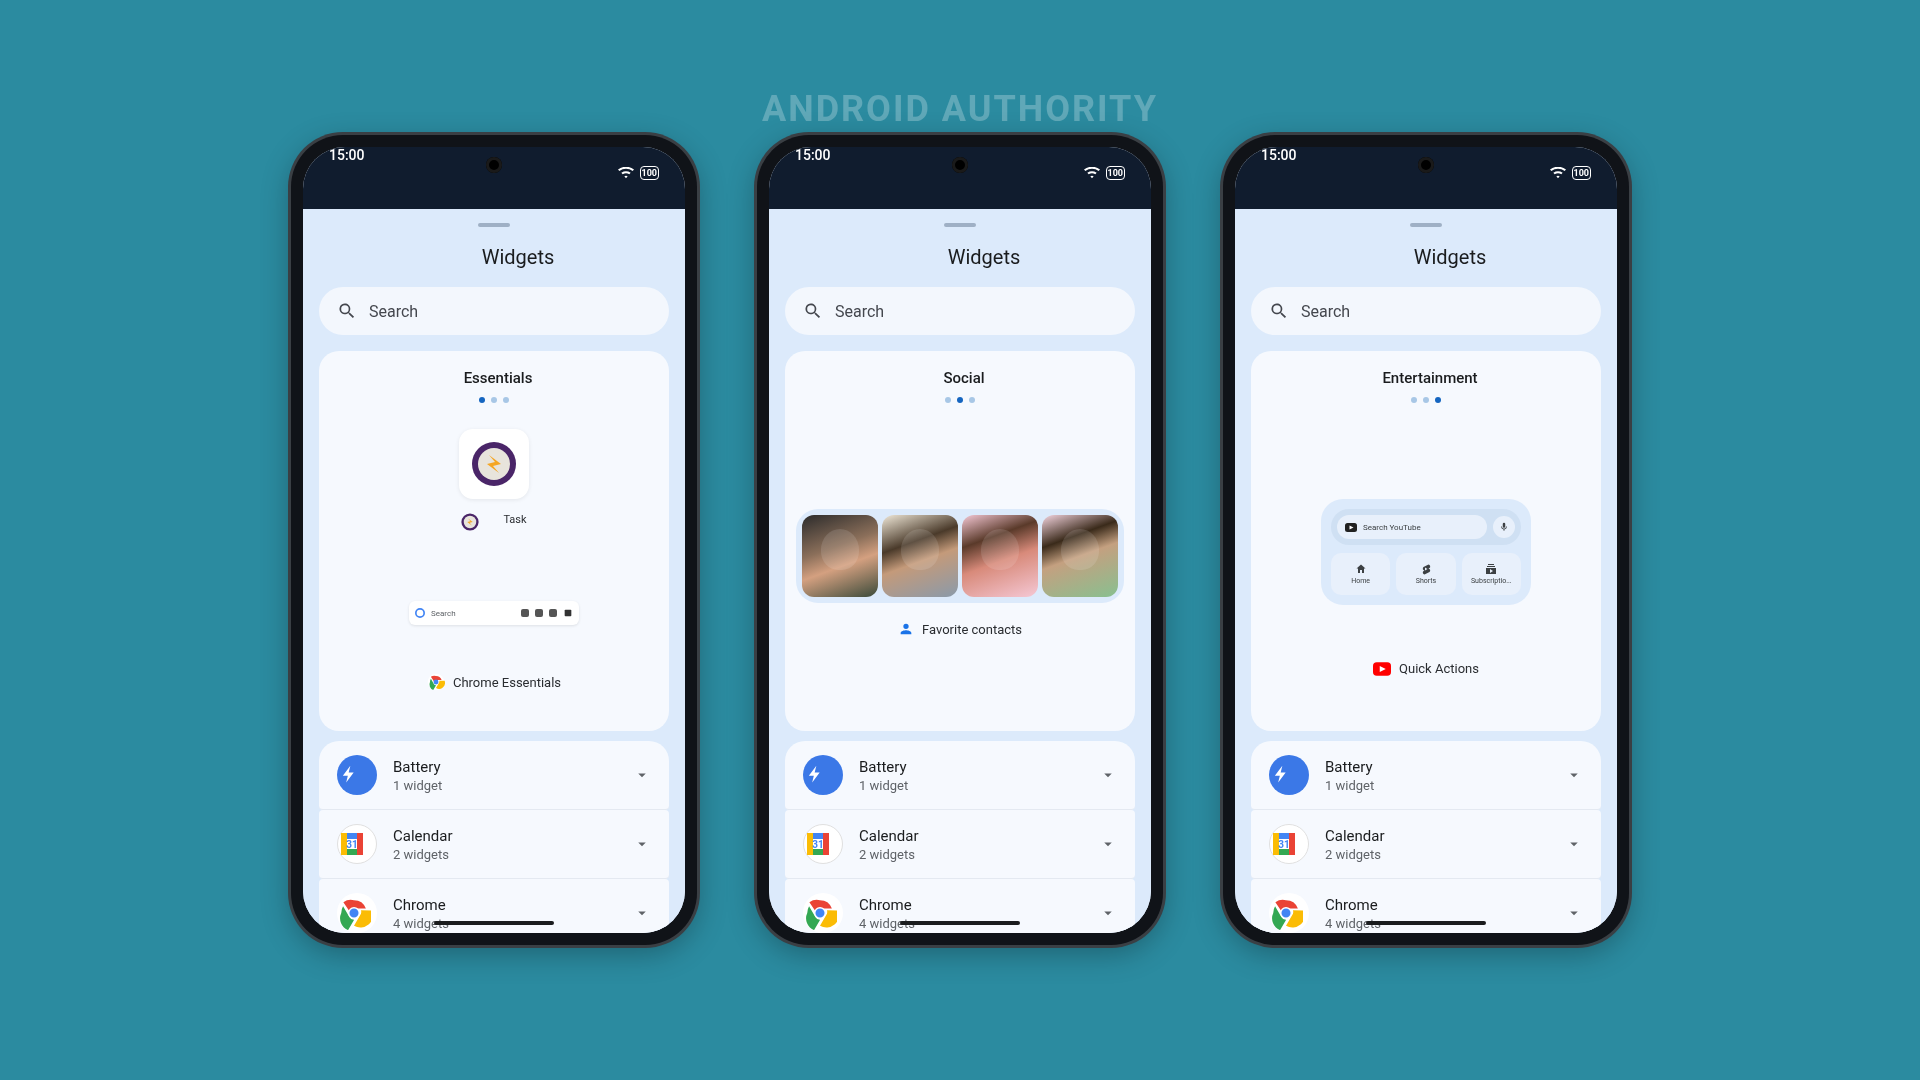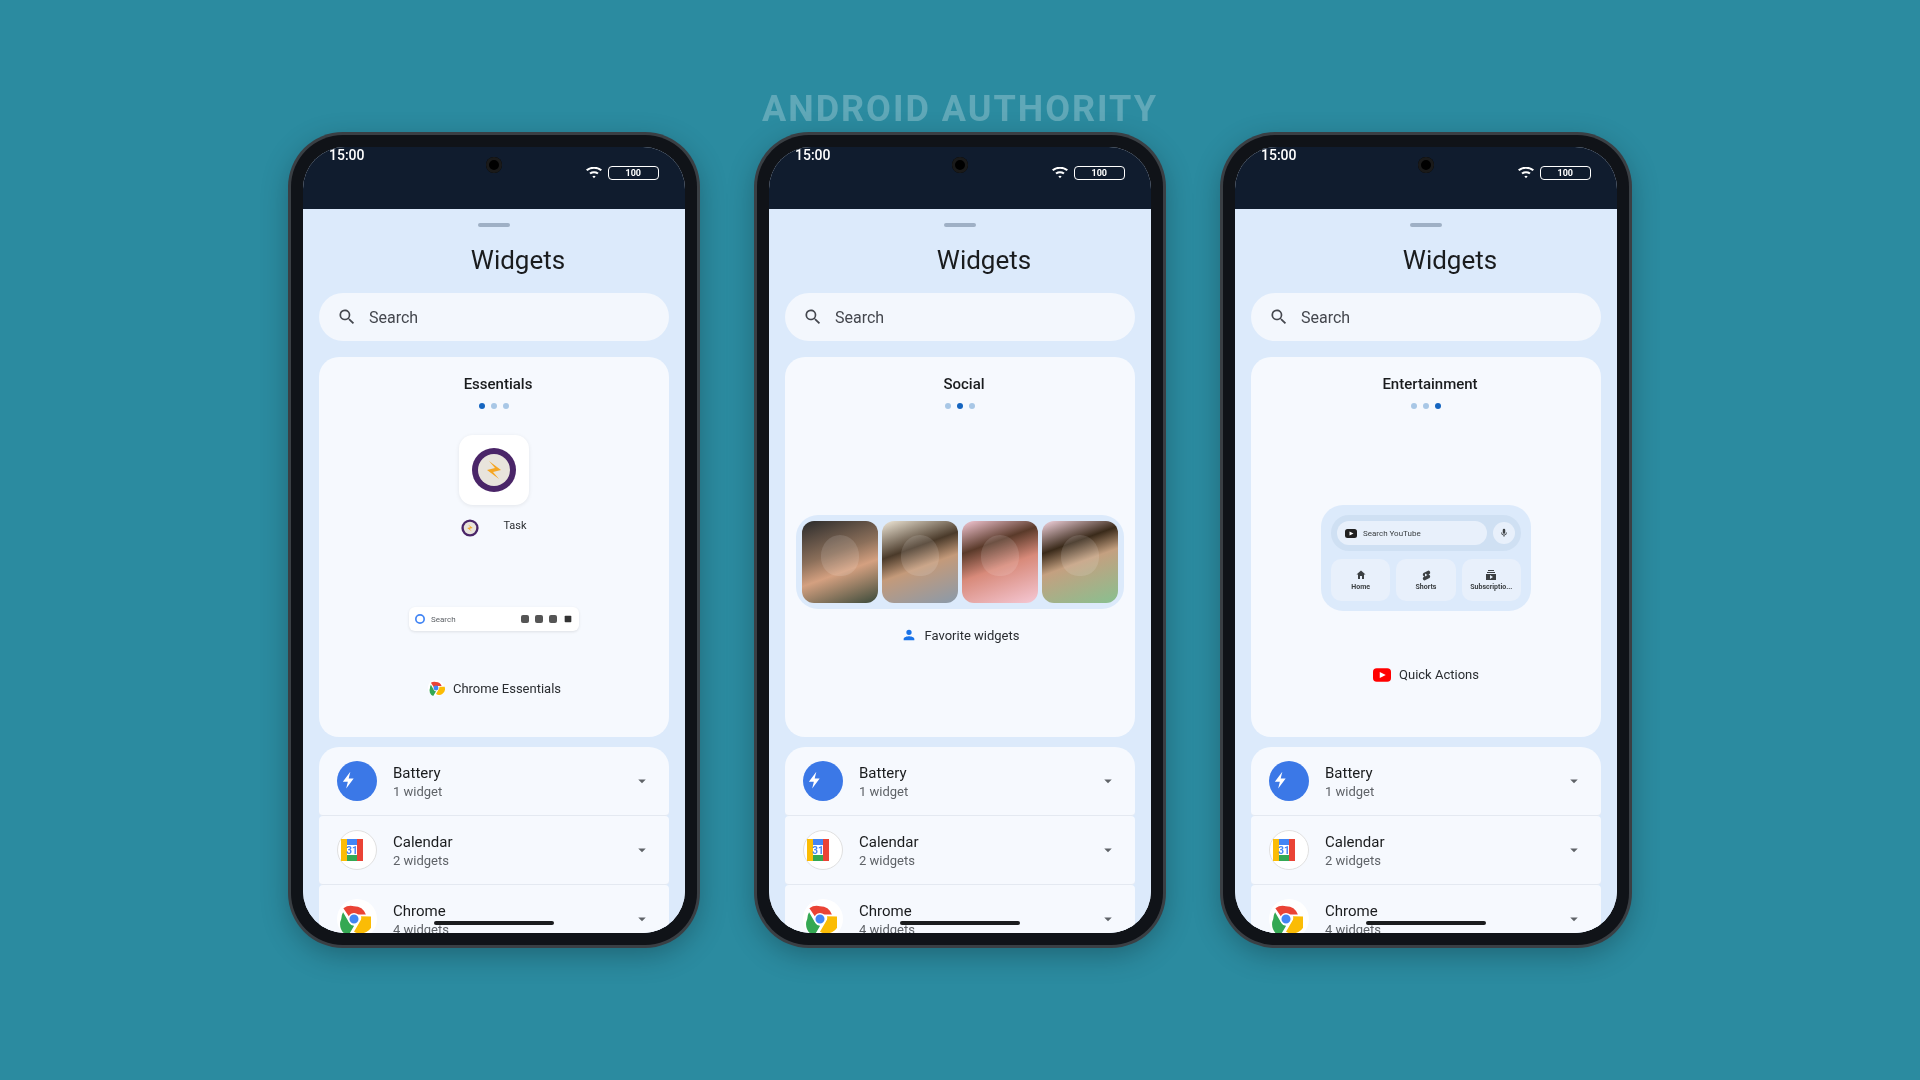--- a/index.html
+++ b/index.html
@@ -50,28 +50,28 @@
   .statusbar {
     background: #101c2e;
     color: #fff;
     height: 62px;
     display: flex; justify-content: space-between;
     padding: 0 26px 10px 26px;
     font-size: 14px; font-weight: 500;
   }
   .status-right { display: flex; align-items: center; gap: 6px; }
   .status-right svg { width: 16px; height: 12px; }
-  .battbox { border: 1.5px solid #fff; border-radius: 4px; padding: 1px 17px; font-size: 9px; font-weight: 700; }
+  .battbox { border: 1.5px solid #fff; border-radius: 4px; padding: 1px 1px; font-size: 9px; font-weight: 700; }
 
   .sheet {
     background: #dceafb;
     padding-top: 14px;
   }
   .grab { width: 32px; height: 4px; background: #9fb0c5; border-radius: 2px; margin: 0 auto 18px; }
-  .title { text-align: center; font-size: 26px; font-weight: 400; color: #1a1c1e; margin-bottom: 18px; margin-left: 48px; }
+  .title { text-align: center; font-size: 20px; font-weight: 400; color: #1a1c1e; margin-bottom: 18px; margin-left: 48px; }
 
   .search {
     margin: 0 16px 16px;
     background: #f3f7fd;
     border-radius: 28px;
     height: 48px;
     display: flex; align-items: center;
     padding: 0 18px;
     gap: 12px;
     color: #44474e;
@@ -123,21 +123,21 @@
 
   .yt-widget {
     background: #dceafb; border-radius: 22px; padding: 10px;
     margin-top: 70px; width: 210px;
   }
   .yt-search { background: #cfe0f3; border-radius: 20px; padding: 6px;
     display: flex; gap: 6px; align-items: center; margin-bottom: 8px; }
   .yt-search-inner { flex: 1; background: #e8f0fb; border-radius: 16px; height: 22px;
     display: flex; align-items: center; padding: 12px 8px; gap: 6px; font-size: 8px; color: #3c4043; }
   .yt-mic { width: 22px; height: 22px; background: #e8f0fb; border-radius: 50%; display:flex;align-items:center;justify-content:center; }
-  .yt-row { display: flex; gap: 6px; font-weight: bold; }
+  .yt-row { display: flex; gap: 6px; }
   .yt-tile { flex: 1; background: #e8f0fb; border-radius: 10px; height: 42px;
     display:flex;flex-direction:column;align-items:center;justify-content:center;gap:2px;
     font-size: 7px; color: #3c4043; }
   .yt-label { display: flex; align-items: center; gap: 8px; margin-top: 56px; font-size: 13px; color: #2a2d31; }
 
   .list { margin: 0 16px; }
   .row {
     background: #f6f9fe; border-radius: 4px;
     display: flex; align-items: center; padding: 14px 18px;
     gap: 16px; border-bottom: 1px solid #e4e9f1;
@@ -324,21 +324,21 @@
         <div class="contacts">
           <div class="contact p1"></div>
           <div class="contact p2"></div>
           <div class="contact p3"></div>
           <div class="contact p4"></div>
         </div>
         <div class="social-label">
           <svg width="16" height="16" viewBox="0 0 24 24">
               <path fill="#1a73e8" d="M12 12a4 4 0 100-8 4 4 0 000 8zm0 2c-2.7 0-8 1.3-8 4v2h16v-2c0-2.7-5.3-4-8-4z"></path>
             </svg>
-          <span>Favorite widgets</span>
+          <span>Favorite contacts</span>
         </div>
       </div>
       <div class="list">
         <div class="row">
           <div class="row-icon" style="background:#3b78e7">
               <svg width="20" height="20" viewBox="0 0 24 24">
                 <path fill="#fff" d="M11 21l9-12h-6l2-8-9 12h6l-2 8z"></path>
               </svg>
             </div>
           <div class="row-text">

